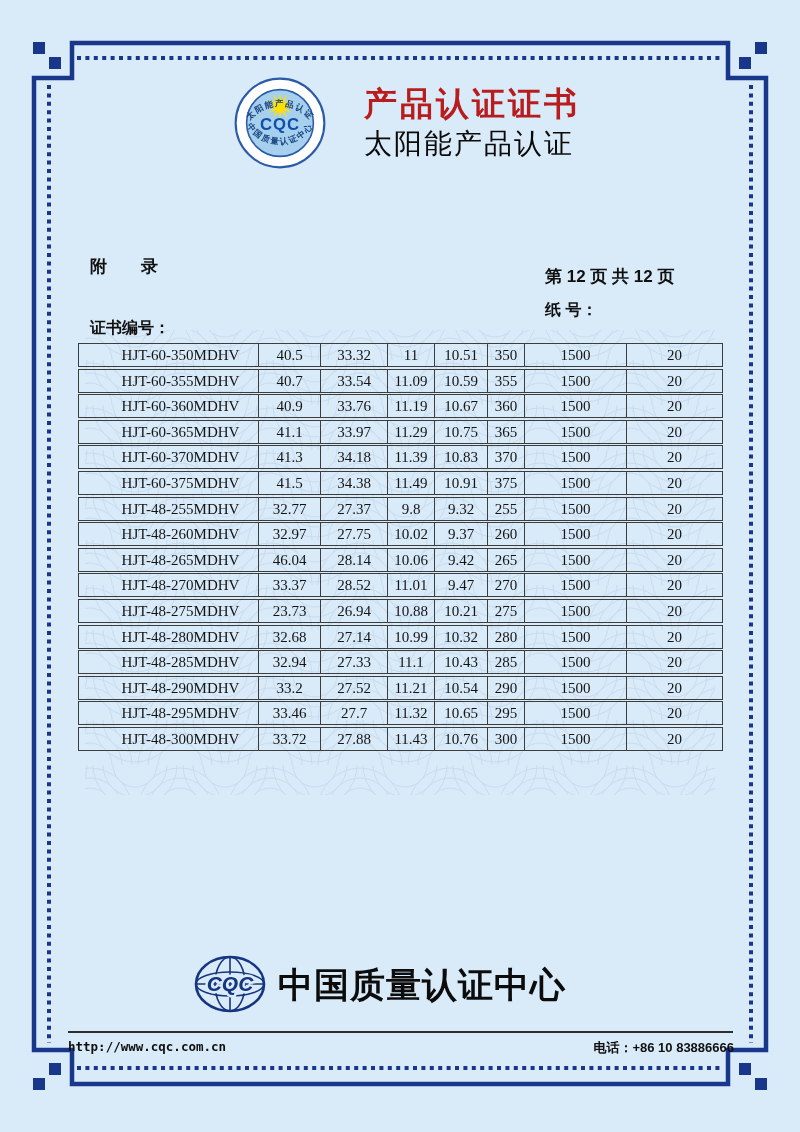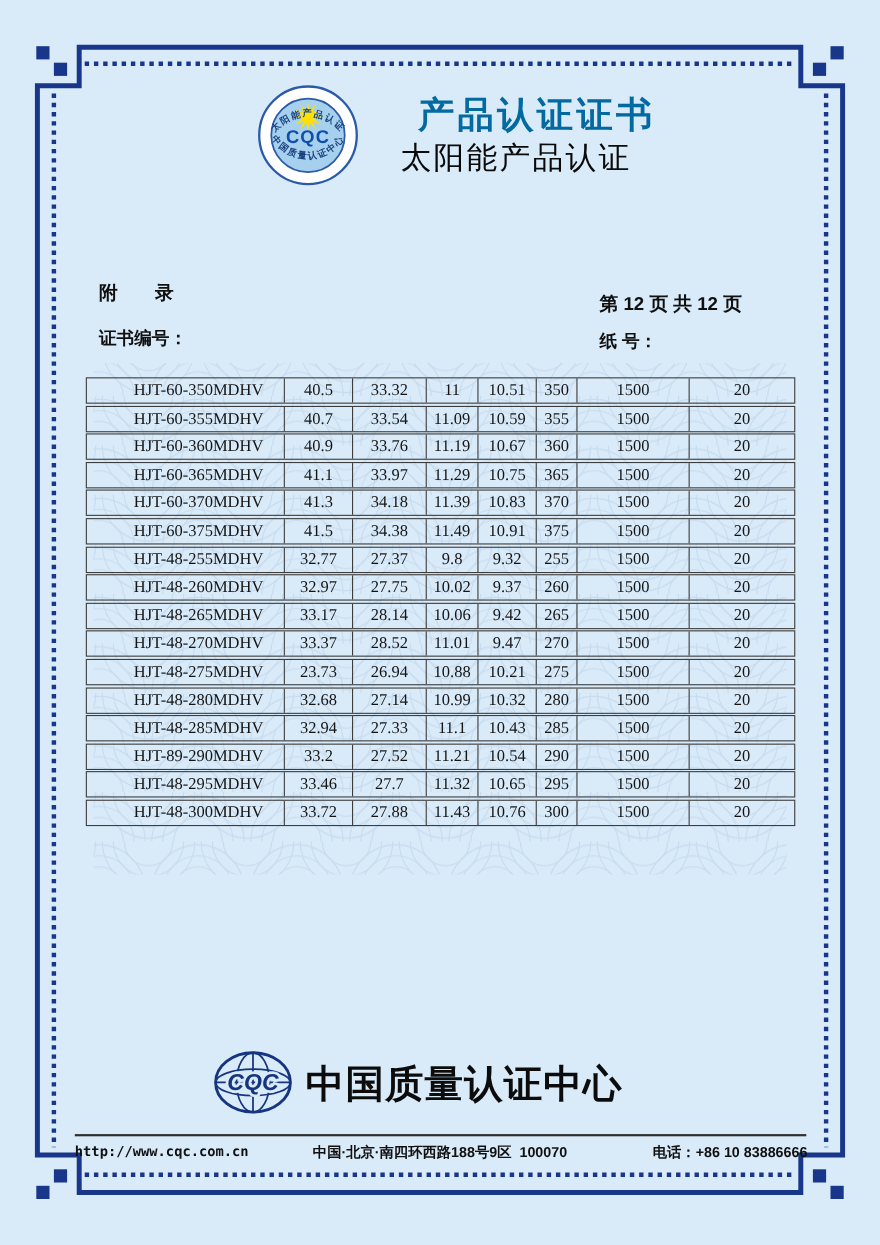--- a/index.html
+++ b/index.html
@@ -4,28 +4,28 @@
 <style>
   html,body{margin:0;padding:0;}
   body{background:#d9eaf8;}
   .page{position:relative;width:800px;height:1132px;background:#d9eaf8;overflow:hidden;
         font-family:"Liberation Sans",sans-serif;color:#101010;}
   .layer{position:absolute;left:0;top:0;}
   .content{position:absolute;left:0;top:0;width:800px;height:888px;z-index:2;}
 
   
   .logo-svg{position:absolute;left:232px;top:75px;width:96px;height:96px;}
-  .title{position:absolute;left:364px;top:82px;font-size:33px;font-weight:bold;letter-spacing:3px;color:#0369a1;margin-left:16px;}
+  .title{position:absolute;left:364px;top:82px;font-size:33px;font-weight:bold;letter-spacing:3px;color:#b91c1c;}
   .subtitle{position:absolute;left:364px;top:125px;font-size:28px;letter-spacing:2px;color:#0a0a0a;}
 
   
   .appendix{position:absolute;left:90px;top:255px;font-size:17px;font-weight:bold;white-space:pre;}
   .pageinfo{position:absolute;left:545px;top:265px;font-size:17px;font-weight:bold;white-space:pre;}
   .certline{position:absolute;left:90px;top:298px;display:flex;align-items:baseline;}
-  .certlabel{font-size:16px;font-weight:bold;}
+  .certlabel{font-size:16px;font-weight:bold;margin-top:20px;}
   .certno{font-size:19px;font-weight:bold;letter-spacing:.5px;font-family:"Liberation Sans",sans-serif;}
   .paperlabel{position:absolute;left:545px;top:300px;font-size:16px;font-weight:bold;white-space:pre;}
 
   
   .spec-table{position:absolute;left:78px;top:343px;width:645px;}
   .trow{display:grid;grid-template-columns:156px 62px 67px 47px 53px 37px 102px 1fr;
         height:24px;margin-bottom:1.6px;border:1px solid #3d3d3d;box-sizing:border-box;padding-left:24px;}
   .tcell{border-right:1px solid #3d3d3d;display:flex;align-items:center;justify-content:center;
          font-family:"Liberation Serif",serif;font-size:15px;line-height:22px;color:#141414;
          overflow:hidden;white-space:nowrap;}
@@ -191,21 +191,21 @@
             <div class="tcell">32.97</div>
             <div class="tcell">27.75</div>
             <div class="tcell">10.02</div>
             <div class="tcell">9.37</div>
             <div class="tcell">260</div>
             <div class="tcell">1500</div>
             <div class="tcell">20</div>
           </div>
           <div class="trow">
             <div class="tcell">HJT-48-265MDHV</div>
-            <div class="tcell">33.17</div>
+            <div class="tcell">46.04</div>
             <div class="tcell">28.14</div>
             <div class="tcell">10.06</div>
             <div class="tcell">9.42</div>
             <div class="tcell">265</div>
             <div class="tcell">1500</div>
             <div class="tcell">20</div>
           </div>
           <div class="trow">
             <div class="tcell">HJT-48-270MDHV</div>
             <div class="tcell">33.37</div>
@@ -240,21 +240,21 @@
             <div class="tcell">HJT-48-285MDHV</div>
             <div class="tcell">32.94</div>
             <div class="tcell">27.33</div>
             <div class="tcell">11.1</div>
             <div class="tcell">10.43</div>
             <div class="tcell">285</div>
             <div class="tcell">1500</div>
             <div class="tcell">20</div>
           </div>
           <div class="trow">
-            <div class="tcell">HJT-89-290MDHV</div>
+            <div class="tcell">HJT-48-290MDHV</div>
             <div class="tcell">33.2</div>
             <div class="tcell">27.52</div>
             <div class="tcell">11.21</div>
             <div class="tcell">10.54</div>
             <div class="tcell">290</div>
             <div class="tcell">1500</div>
             <div class="tcell">20</div>
           </div>
           <div class="trow">
             <div class="tcell">HJT-48-295MDHV</div>
@@ -287,17 +287,16 @@
         <ellipse cx="46" cy="34" rx="34" ry="12" stroke-width="1.6"></ellipse>
         <line x1="12" y1="34" x2="80" y2="34" stroke-width="1.6"></line>
         <line x1="46" y1="7" x2="46" y2="61" stroke-width="1.6"></line>
       </g>
       <text x="46" y="41" text-anchor="middle" font-size="21" font-weight="bold" font-style="italic" fill="#16357f" stroke="#d9eaf8" stroke-width="5" paint-order="stroke" font-family="Liberation Sans, sans-serif">CQC</text>
     </svg>
     <div class="orgname">中国质量认证中心</div>
 
     <div class="bottom-rule"></div>
     <div class="website">http://www.cqc.com.cn</div>
-    <div class="address">中国·北京·南四环西路188号9区  100070</div>
     <div class="phone">电话：+86 10 83886666</div>
 
   </div>
 </div>
 
 </body></html>

